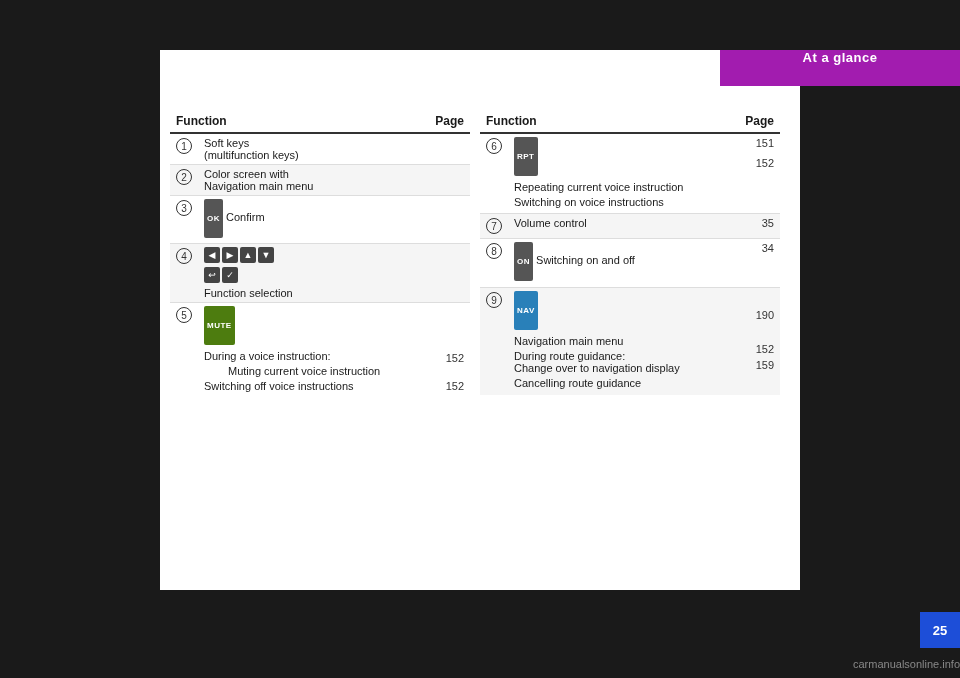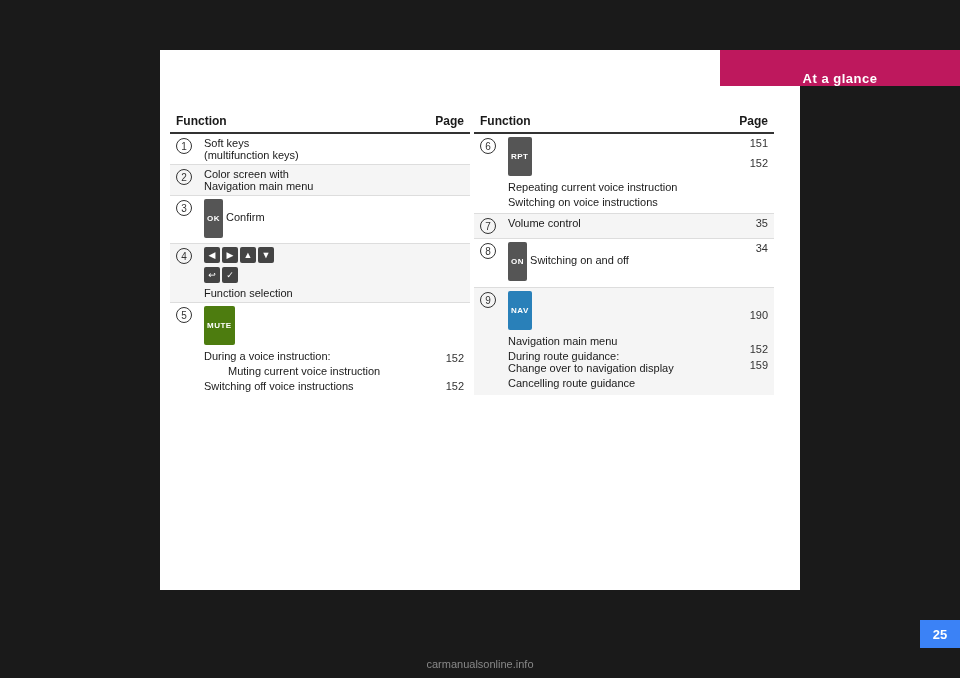--- a/index.html
+++ b/index.html
@@ -29,56 +29,56 @@
       background: #fff;
     }
 
     
     .at-a-glance-tab {
       position: absolute;
       top: 50px;
       right: 0px;
       width: 240px;
       height: 36px;
-      background: #be185d;
+      background: #a21caf;
       display: flex;
-      align-items: flex-end;
+      align-items: flex-start;
       justify-content: center;
     }
     .at-a-glance-tab span {
       color: #fff;
       font-size: 13px;
       font-weight: bold;
       letter-spacing: 0.5px;
     }
 
     
     .page-number-box {
       position: absolute;
       bottom: 30px;
       right: 0px;
       width: 40px;
-      height: 28px;
-      background: #3b82f6;
+      height: 36px;
+      background: #1d4ed8;
       display: flex;
       align-items: center;
       justify-content: center;
       color: #fff;
       font-size: 13px;
       font-weight: bold;
     }
 
     
     .content-area {
       position: absolute;
       top: 110px;
       left: 170px;
       width: 620px;
       display: flex;
-      gap: 4px;
+      gap: 10px;
     }
 
     
     .func-table {
       width: 300px;
       border-collapse: collapse;
       font-size: 11px;
       color: #1a1a1a;
     }
 
@@ -161,21 +161,21 @@
       line-height: 16px;
       border-radius: 2px;
     }
 
     
     .watermark {
       position: absolute;
       bottom: 8px;
       left: 0;
       right: 0;
-      text-align: center;
+      text-align: right;
       color: #888;
       font-size: 11px;
     }
 
     .gray-row td {
       background: #f5f5f5;
     }
   </style>
 </head>
 <body>

